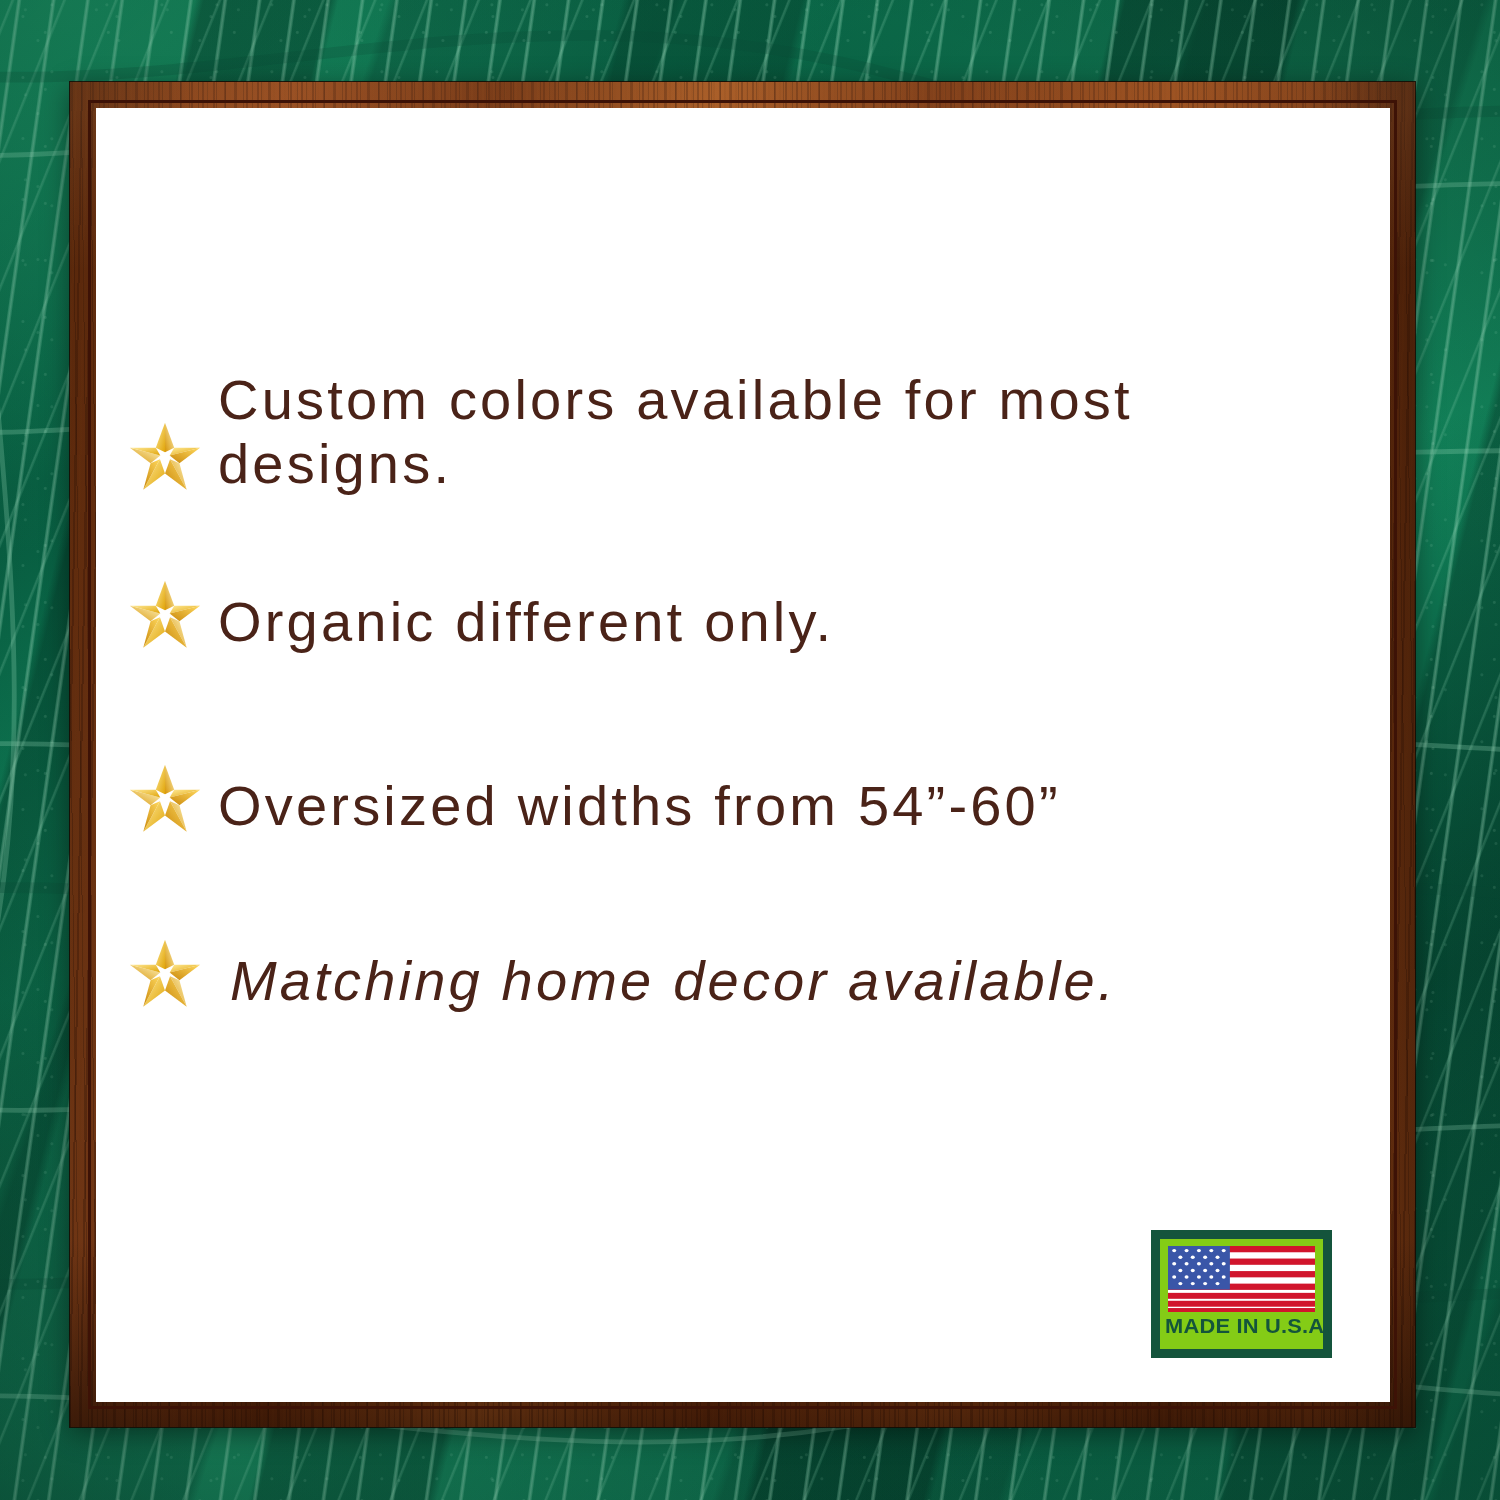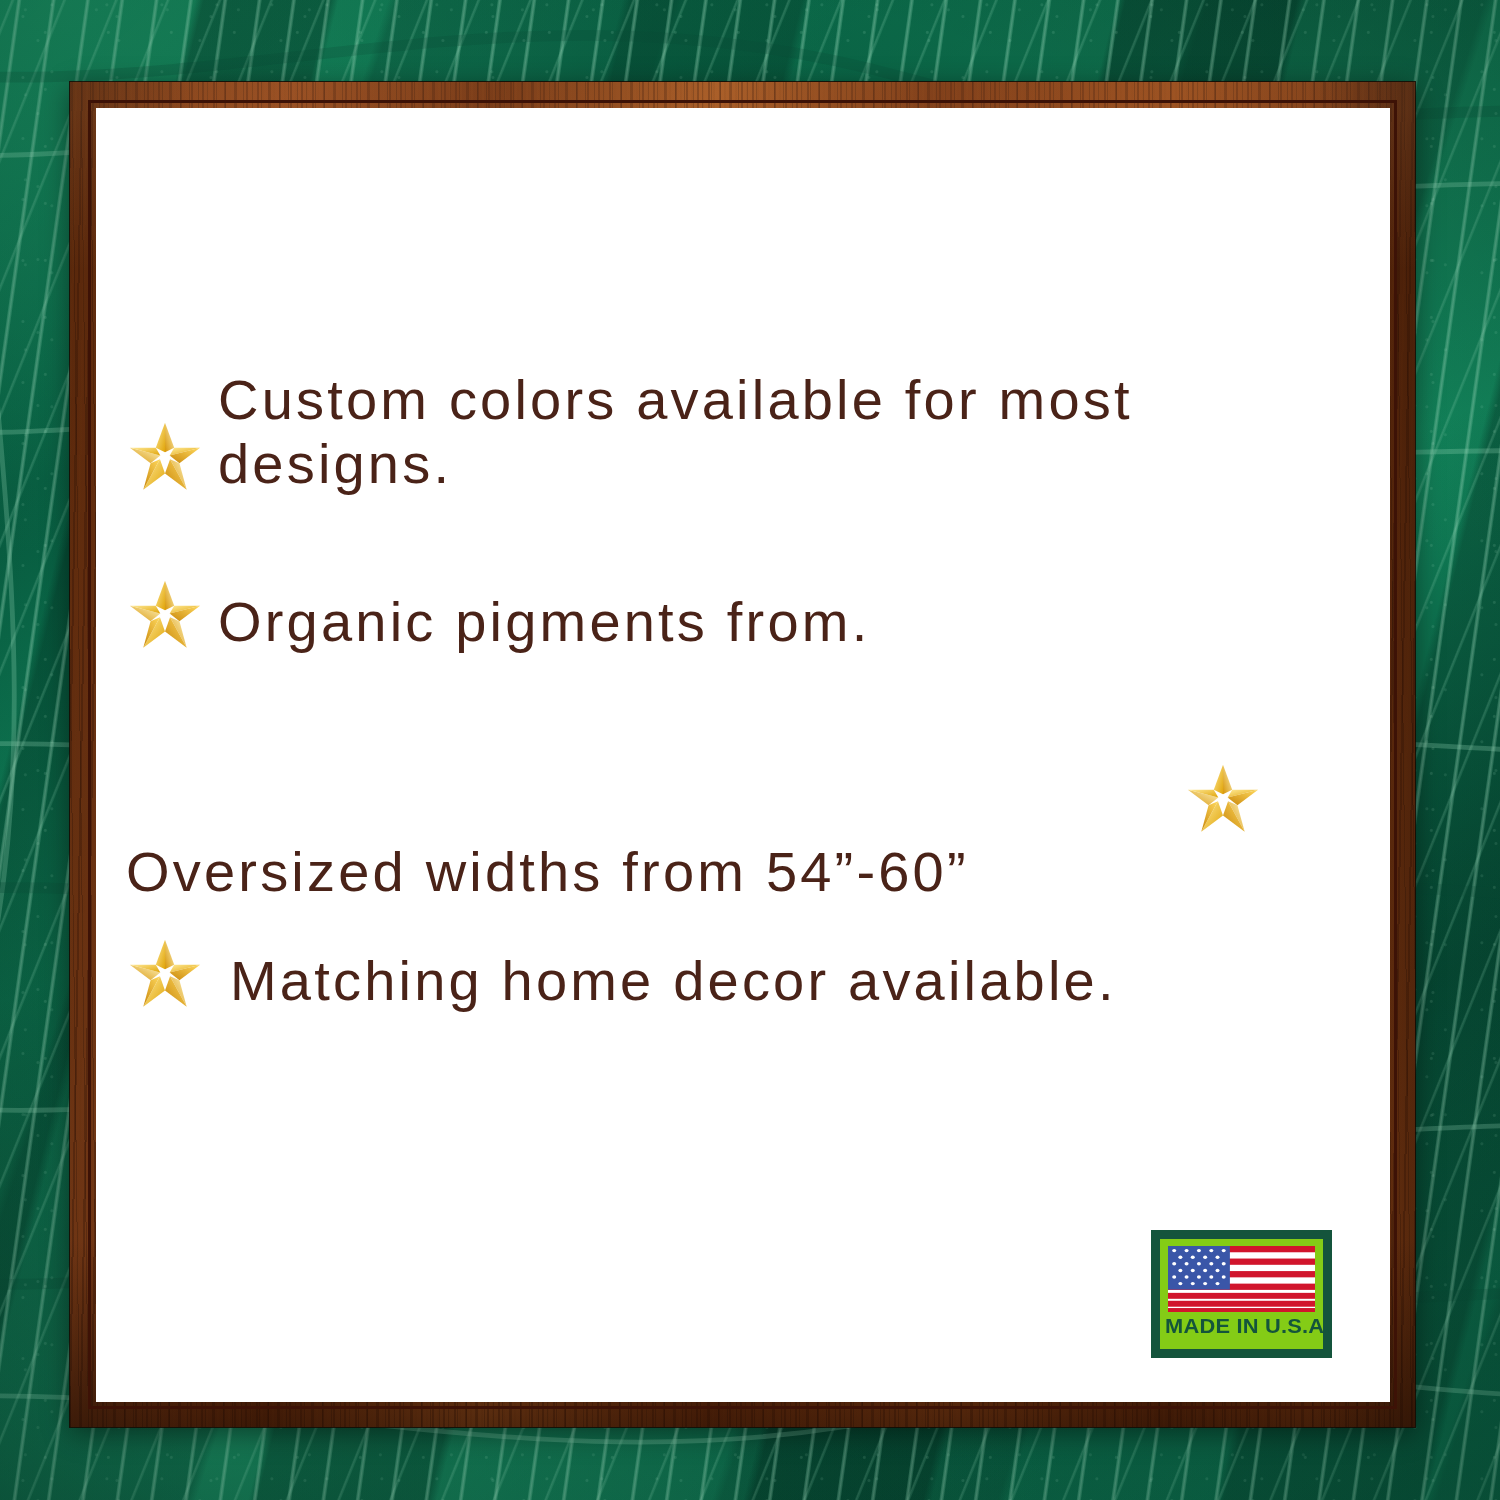--- a/index.html
+++ b/index.html
@@ -165,21 +165,21 @@
     width: 1250px;
   }
   .bullet-row {
     position: absolute;
     left: 0;
     display: flex;
     align-items: flex-end;
   }
   .bullet-row[data-idx="0"] { top: 0px; }
   .bullet-row[data-idx="1"] { top: 206px; }
-  .bullet-row[data-idx="2"] { top: 390px; flex-direction: column; }
+  .bullet-row[data-idx="2"] { top: 390px; }
   .bullet-row[data-idx="3"] { top: 565px; }
 
   .star-icon {
     flex: 0 0 auto;
     width: 78px;
     height: 78px;
     margin-right: 14px;
     margin-top: 4px;
   }
   .bullet-text {
@@ -188,21 +188,21 @@
     font-size: 56px;
     font-weight: 400;
     letter-spacing: 3.2px;
     line-height: 1.14;
     width: 1150px;
     padding-top: 2px;
   }
   .bullet-row[data-idx="1"] .bullet-text,
   .bullet-row[data-idx="2"] .bullet-text,
   .bullet-row[data-idx="3"] .bullet-text { white-space: nowrap; }
-  .bullet-row[data-idx="3"] .bullet-text { padding-left: 12px; }
+  .bullet-row[data-idx="3"] .bullet-text { padding-left: 12px; font-style: italic; }
 
   
   #made-in-usa-badge {
     position: absolute;
     left: 1055px;
     top: 1122px;
     width: 181px;
     height: 128px;
     background: #84cc16;
     border: 9px solid #14543c;
@@ -306,21 +306,21 @@
             <polygon points="95,38.2 68.5,58 56,48" fill="url(#gA3)"></polygon>
             <polygon points="77.8,92 68.5,58 56.5,53" fill="url(#gA2)"></polygon>
             <polygon points="77.8,92 50,71 56.5,53" fill="url(#gA3)"></polygon>
             <polygon points="22.2,92 50,71 43.5,53" fill="url(#gA1)"></polygon>
             <polygon points="22.2,92 31.5,58 43.5,53" fill="url(#gA3)"></polygon>
             <polygon points="5,38.2 31.5,58 44,48" fill="url(#gA2)"></polygon>
             <polygon points="5,38.2 38.2,38.2 44,48" fill="url(#gA1)"></polygon>
           </g>
         </svg>
       </span>
-      <span class="bullet-text">Organic pigments from.</span>
+      <span class="bullet-text">Organic different only.</span>
     </div>
 
     <div class="bullet-row" data-idx="2">
       <span class="star-icon">
         <svg viewBox="0 0 100 100" width="78" height="78">
           <g>
             <polygon points="50,6 61.8,38.2 50,44" fill="url(#gA2)"></polygon>
             <polygon points="50,6 38.2,38.2 50,44" fill="url(#gA1)"></polygon>
             <polygon points="95,38.2 61.8,38.2 56,48" fill="url(#gA1)"></polygon>
             <polygon points="95,38.2 68.5,58 56,48" fill="url(#gA3)"></polygon>

